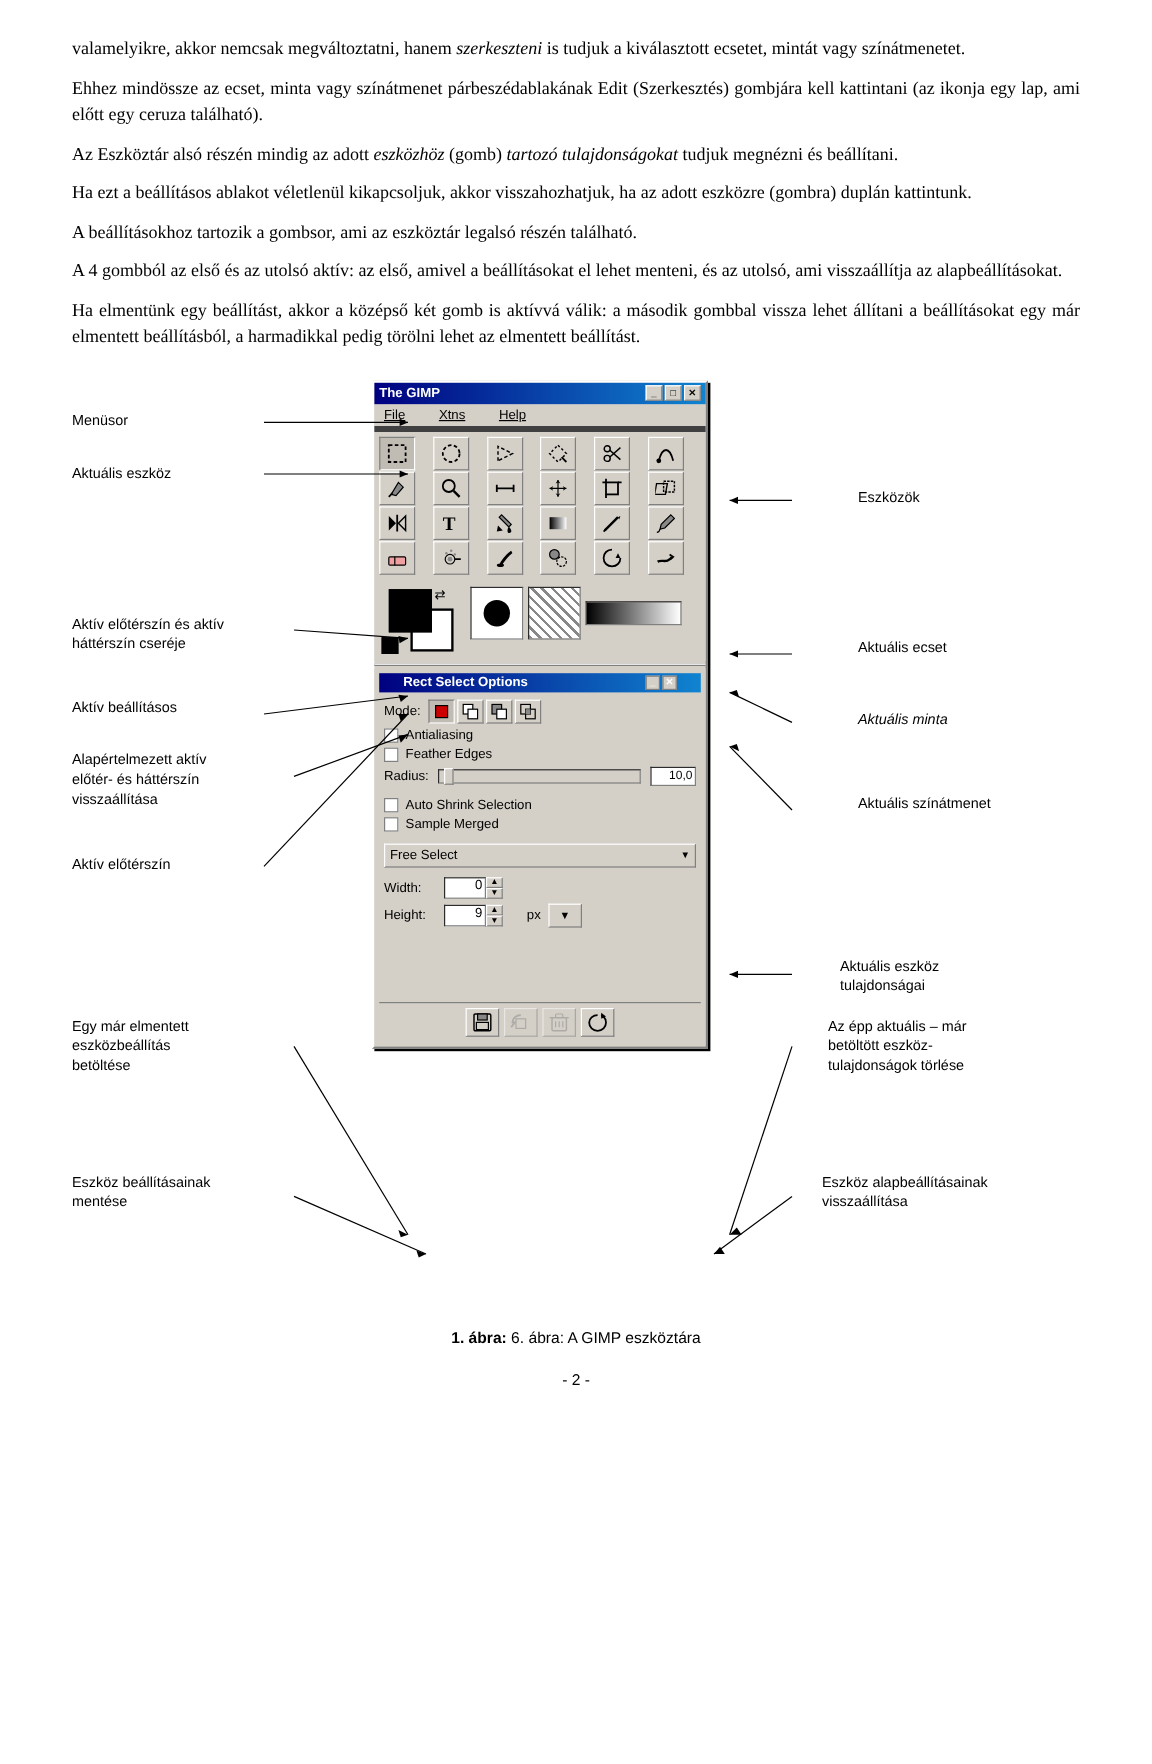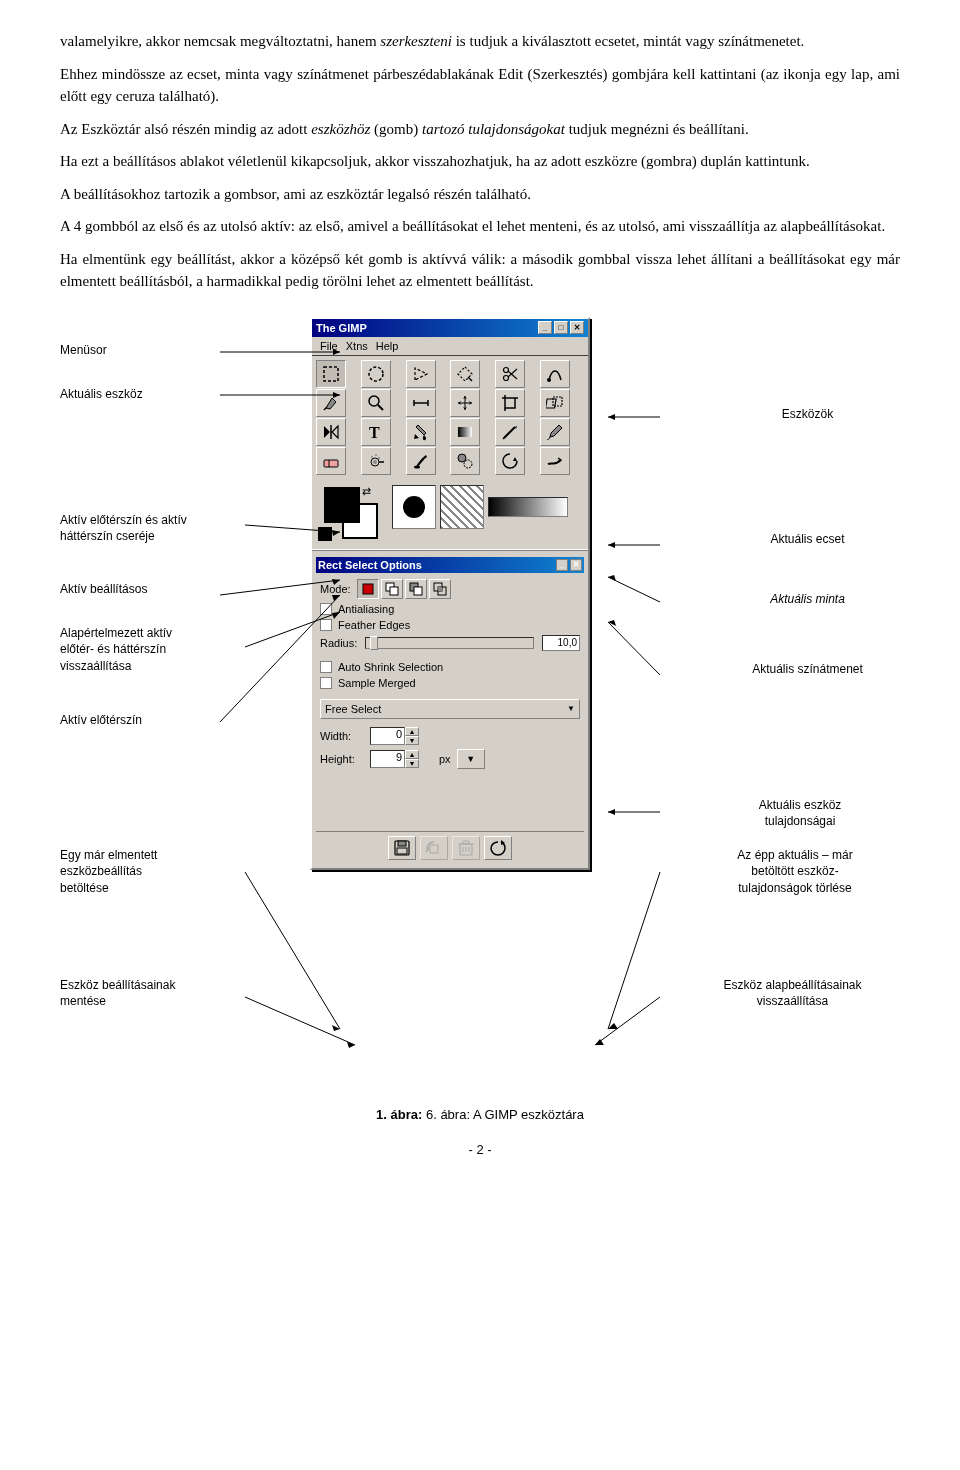--- a/index.html
+++ b/index.html
@@ -71,22 +71,23 @@
       align-items: center;
       justify-content: center;
       cursor: pointer;
       color: #000;
       font-weight: bold;
     }
     .gimp-menubar {
       background: #d4d0c8;
       display: flex;
       padding: 2px 4px;
-      gap: 0;
-      border-bottom: 1px solid #404040;
+      gap: 20px;
+      border-bottom: 5px solid #404040;
+      text-decoration: underline;
     }
     .gimp-menubar-item {
       font-size: 11px;
       cursor: pointer;
       padding: 1px 4px;
       color: #000;
     }
     .gimp-toolbar {
       display: grid;
       grid-template-columns: repeat(6, 1fr);
@@ -123,21 +124,21 @@
     
     .gimp-options-panel {
       background: #d4d0c8;
       padding: 4px;
     }
     .gimp-options-title {
       background: linear-gradient(to right, #000080, #1084d0);
       color: #fff;
       font-size: 11px;
       font-weight: bold;
-      padding: 2px 2px;
+      padding: 2px 20px;
       margin-bottom: 4px;
       display: flex;
       align-items: center;
       justify-content: space-between;
       gap: 48px;
     }
     .gimp-option-row {
       display: flex;
       align-items: center;
       padding: 2px 4px;
@@ -310,21 +311,21 @@
       line-height: 1.3;
     }
     .label-right {
       position: absolute;
       right: 0;
       font-family: Arial, sans-serif;
       font-size: 12px;
       font-weight: normal;
       color: #000;
       line-height: 1.3;
-      text-align: center;
+      text-align: left;
     }
     
     .arrows-overlay {
       position: absolute;
       top: 0;
       left: 0;
       width: 100%;
       pointer-events: none;
     }
     .figure-caption {

